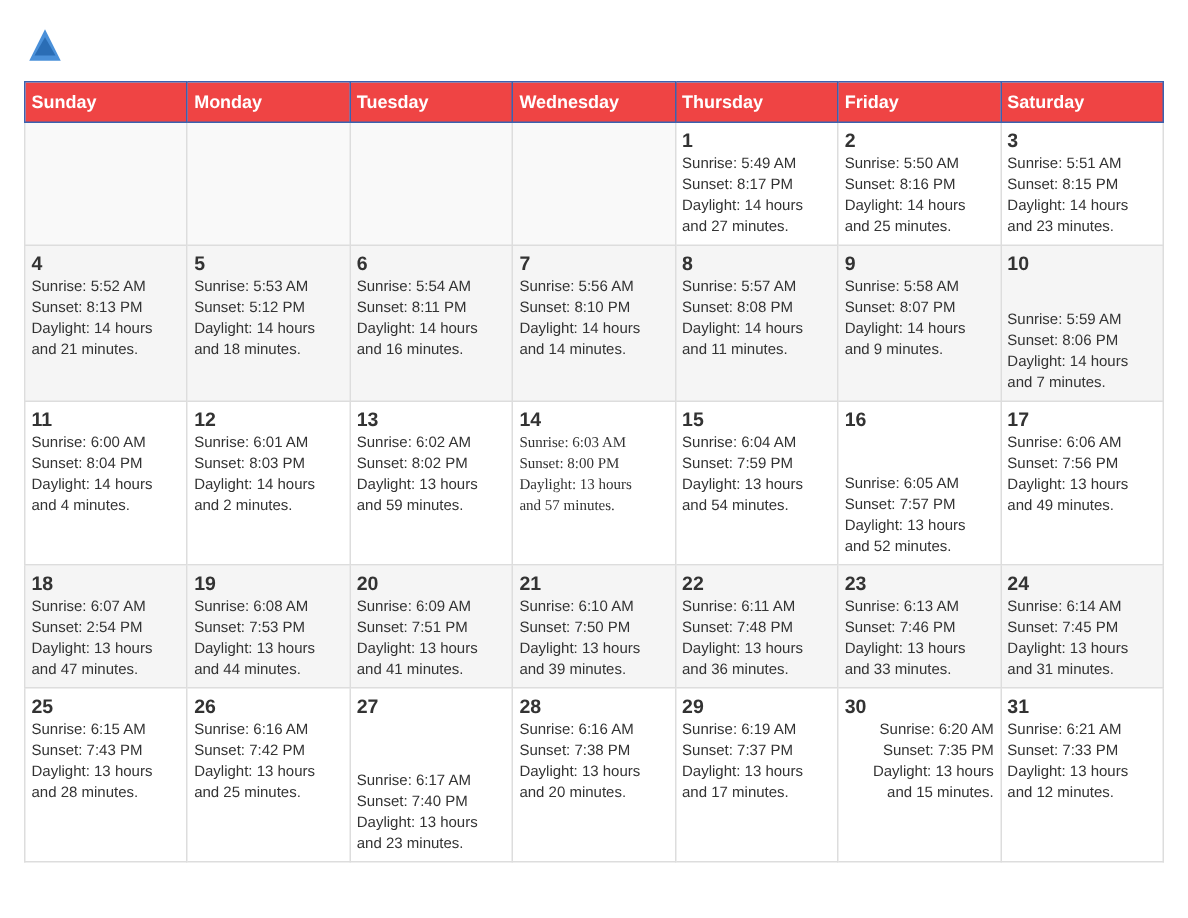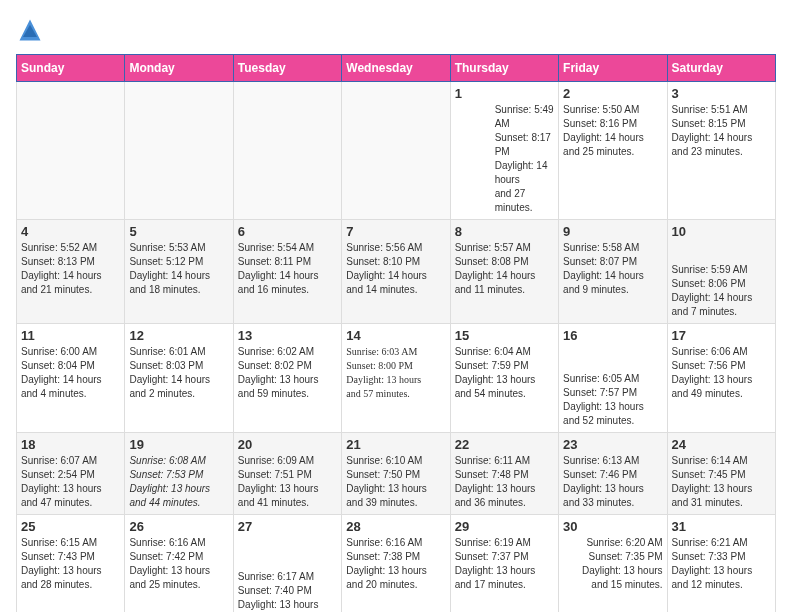--- a/index.html
+++ b/index.html
@@ -27,21 +27,21 @@
     }
     .title-block { text-align: right; }
     .title-block h1 { font-size: 36px; color: #333; font-weight: normal; }
     .title-block h2 { font-size: 16px; color: #555; font-weight: normal; }
     table {
       width: 100%;
       border-collapse: collapse;
       font-size: 11px;
     }
     thead tr {
-      background-color: #ec4899;
+      background-color: #ef4444;
       color: white;
     }
     thead th {
       padding: 6px 4px;
       text-align: left;
       font-weight: bold;
       font-size: 12px;
       border: 1px solid #3a62b0;
     }
     tbody tr {
@@ -104,21 +104,21 @@
       </tr>
   </thead>
   <tbody id="calendar-body">
   <tr>
         <td class="empty-cell"></td>
         <td class="empty-cell"></td>
         <td class="empty-cell"></td>
         <td class="empty-cell"></td>
         <td>
           <span class="day-num">1</span>
-          <div class="cell-content" style="white-space: pre-line; margin-left: 40px;">Sunrise: 5:49 AM
+          <div class="cell-content" style="white-space: pre-line;">Sunrise: 5:49 AM
 Sunset: 8:17 PM
 Daylight: 14 hours
 and 27 minutes.</div>
         </td>
         <td>
           <span class="day-num">2</span>
           <div class="cell-content" style="white-space: pre-line;">Sunrise: 5:50 AM
 Sunset: 8:16 PM
 Daylight: 14 hours
 and 25 minutes.</div>
@@ -236,21 +236,21 @@
       <tr>
         <td>
           <span class="day-num">18</span>
           <div class="cell-content" style="white-space: pre-line;">Sunrise: 6:07 AM
 Sunset: 2:54 PM
 Daylight: 13 hours
 and 47 minutes.</div>
         </td>
         <td>
           <span class="day-num">19</span>
-          <div class="cell-content" style="white-space: pre-line; font-style: italic;">Sunrise: 6:08 AM
+          <div class="cell-content" style="white-space: pre-line;">Sunrise: 6:08 AM
 Sunset: 7:53 PM
 Daylight: 13 hours
 and 44 minutes.</div>
         </td>
         <td>
           <span class="day-num">20</span>
           <div class="cell-content" style="white-space: pre-line;">Sunrise: 6:09 AM
 Sunset: 7:51 PM
 Daylight: 13 hours
 and 41 minutes.</div>

